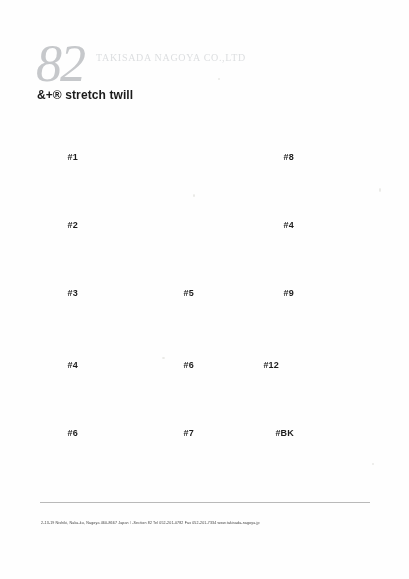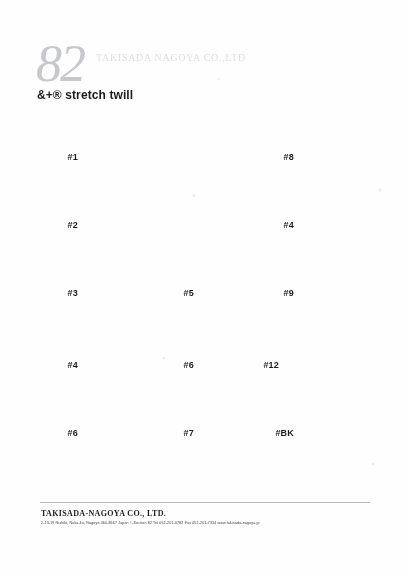--- a/index.html
+++ b/index.html
@@ -359,17 +359,16 @@
   </div>
 
   <div class="speck" style="left:218px; top:78px; width:2px; height:2px;"></div>
   <div class="speck" style="left:193px; top:194px; width:2px; height:3px;"></div>
   <div class="speck" style="left:162px; top:357px; width:3px; height:2px;"></div>
   <div class="speck" style="left:379px; top:188px; width:2px; height:4px;"></div>
   <div class="speck" style="left:372px; top:463px; width:2px; height:2px;"></div>
 
   <div class="footer">
     <div class="footer-rule"></div>
-    <div class="footer-company">TAKISADA-NAGOYA CO., LTD.</div>
     <div class="footer-address">2-13-19 Nishiki, Naka-ku, Nagoya 460-8667 Japan / -Section 82 Tel 052-201-0782 Fax 052-201-7334  www.takisada-nagoya.jp</div>
   </div>
 
 </div>
 
 </body></html>

